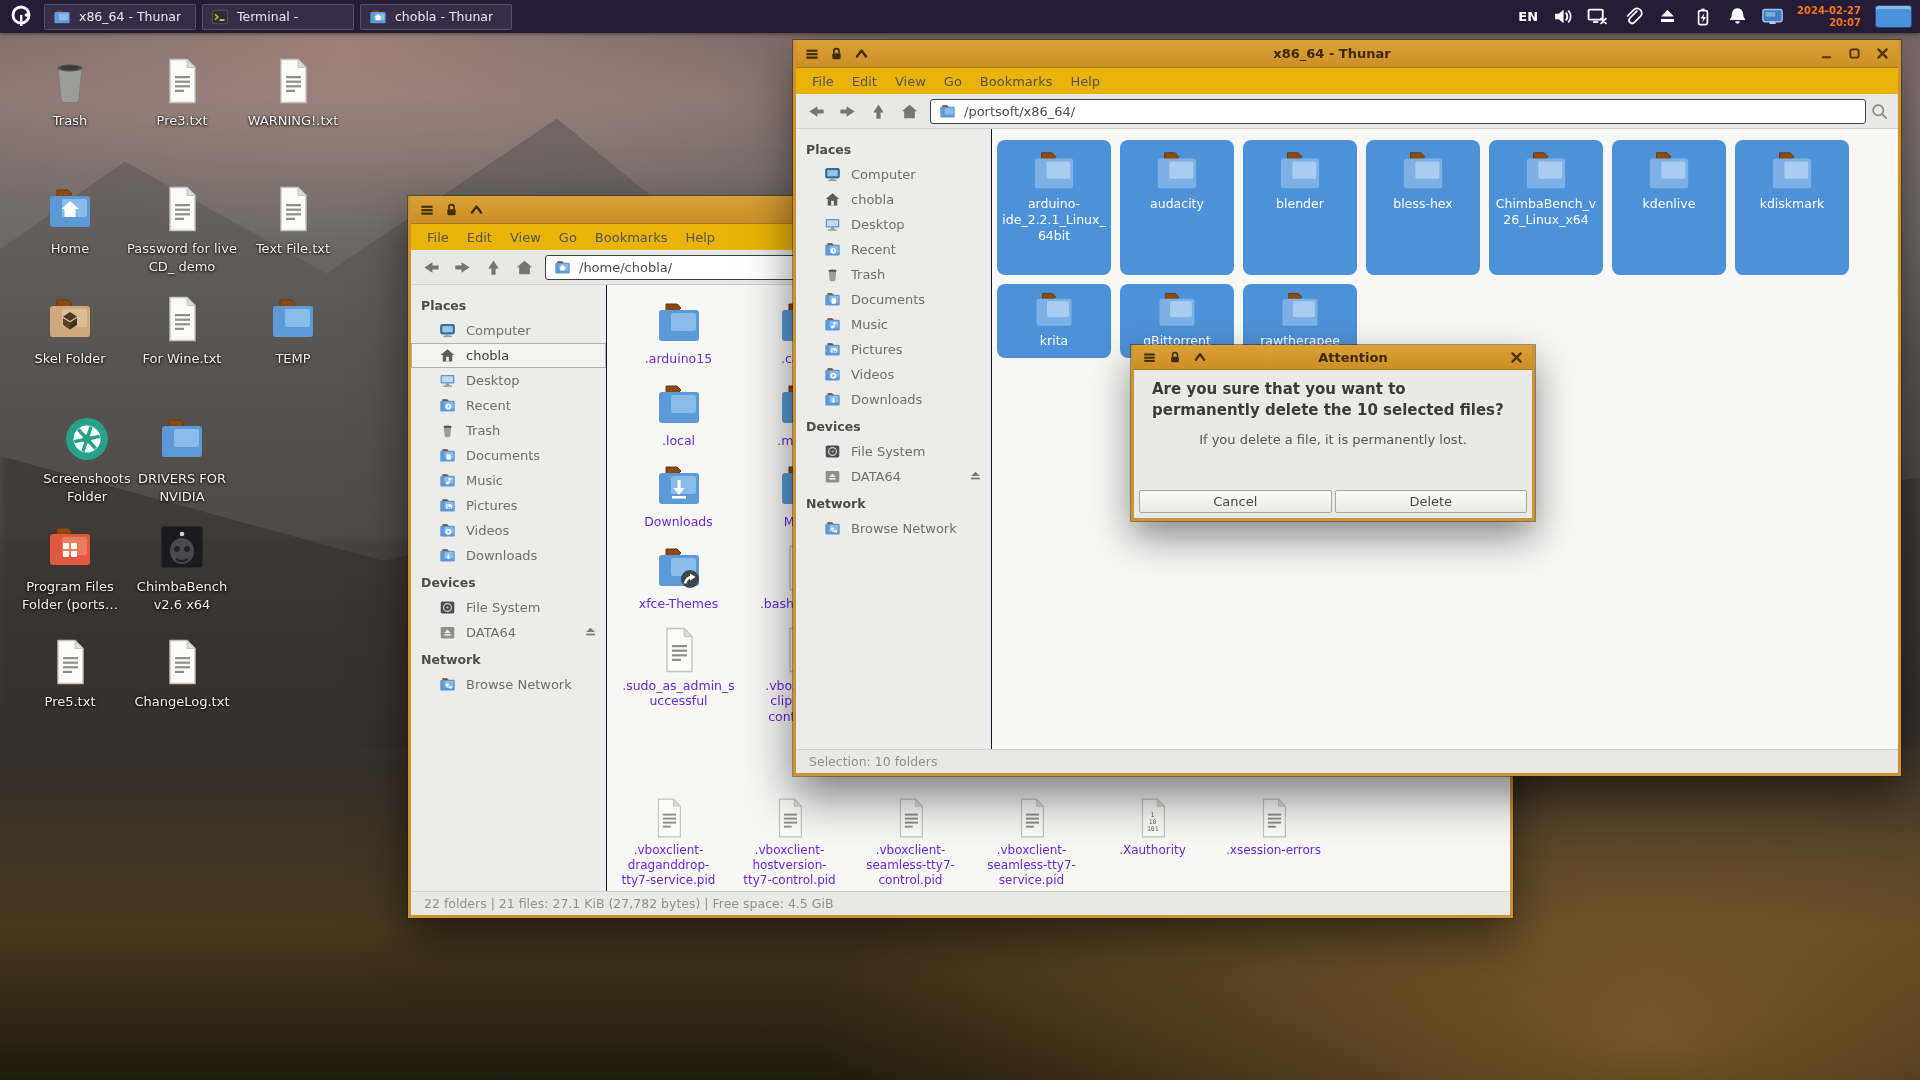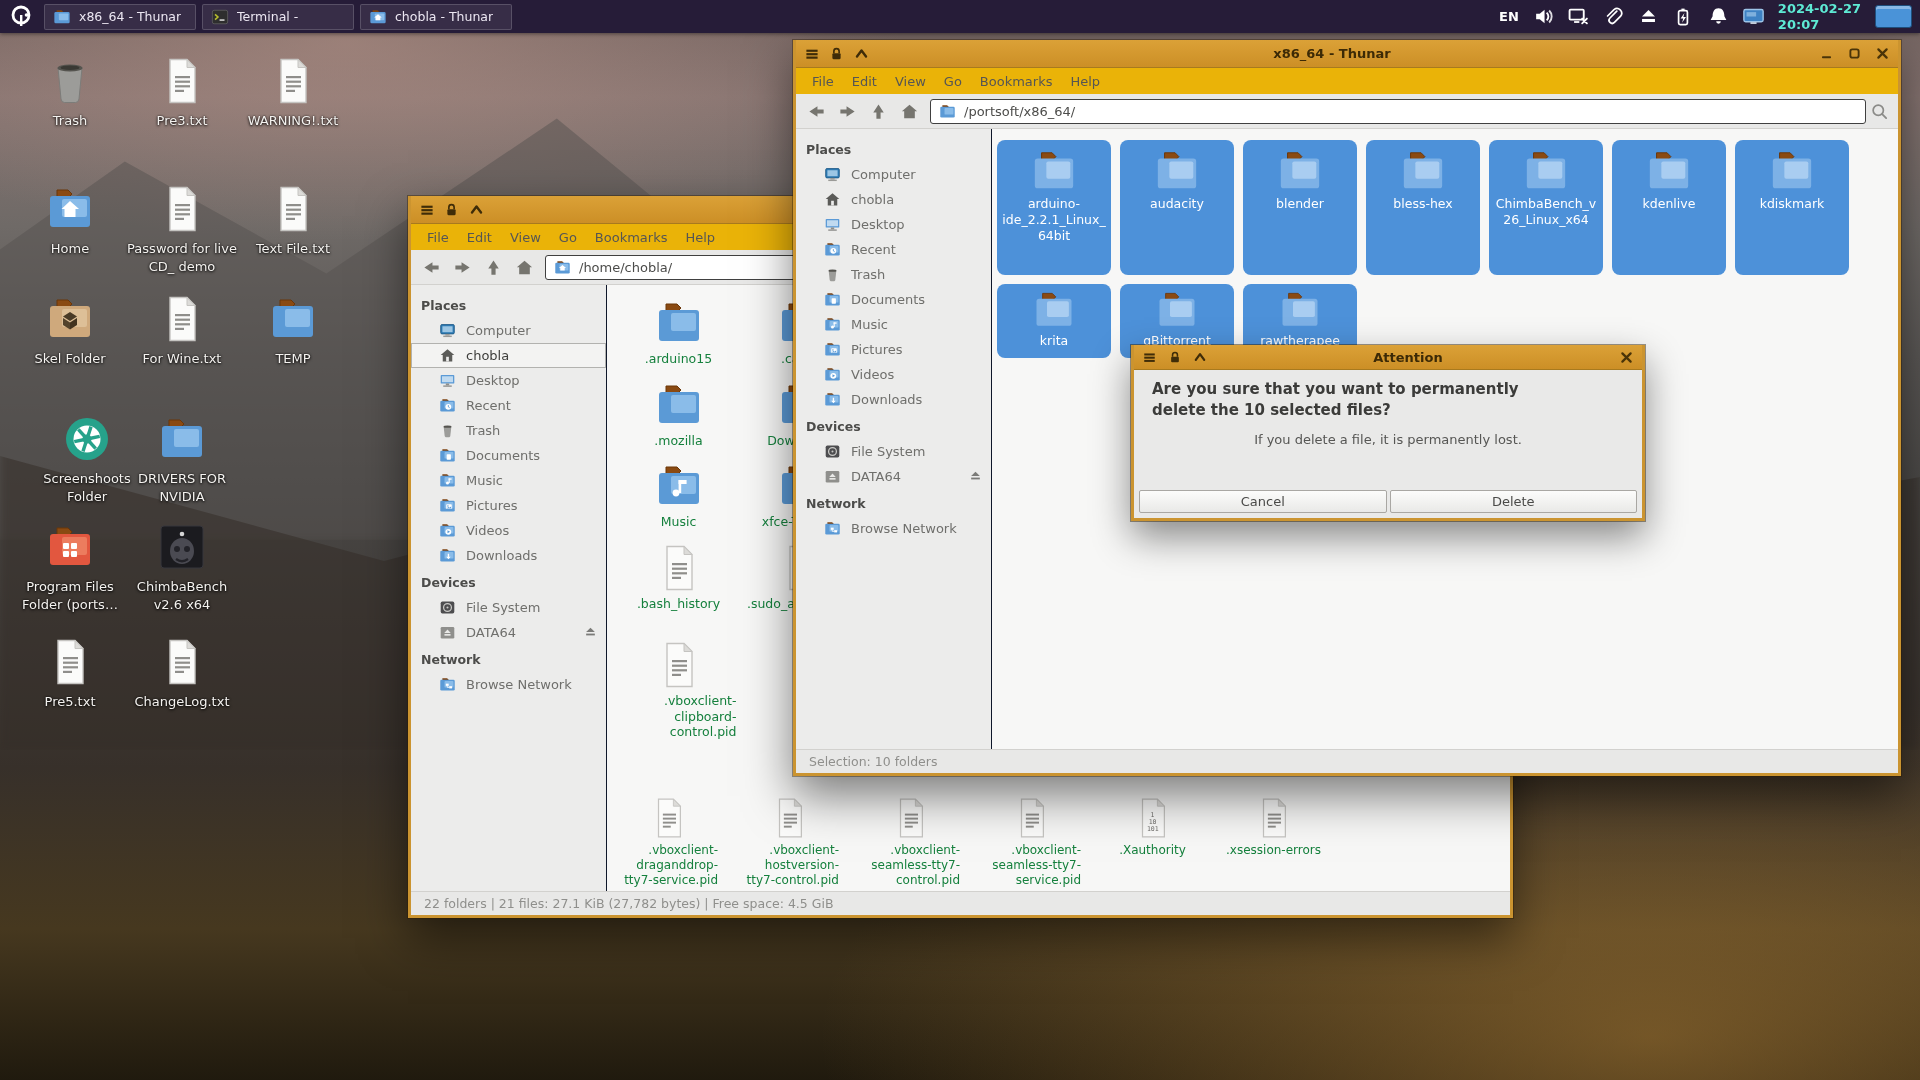--- a/index.html
+++ b/index.html
@@ -49,34 +49,34 @@
   .side-item .s-lbl{flex:1;white-space:nowrap;overflow:hidden;}
   .side-item.sel{color:#3e3e3c;background:#f3f3f2;box-shadow:inset 0 0 0 1px #b2b2af;}
   .side-icn{width:19px;height:19px;flex:none;display:flex;align-items:center;justify-content:center;}
   .content{flex:1;background:#f7f7f6;position:relative;overflow:hidden;min-width:0;}
   .statusbar{height:24px;flex:none;background:#e8e8e7;border-top:1px solid #d2d1ce;
     display:flex;align-items:center;padding-left:13px;font-size:12.5px;color:#8f8f8c;}
 
   
   .file-grid{position:absolute;left:10px;top:14px;display:grid;grid-template-columns:repeat(2,123px);row-gap:14px;}
   .file-cell{display:flex;flex-direction:column;align-items:center;gap:4px;}
-  .file-cell .lbl{font-size:12.5px;color:#15803d;text-align:right;line-height:1.25;max-width:116px;overflow-wrap:anywhere;}
+  .file-cell .lbl{font-size:12.5px;color:#6d28d9;text-align:center;line-height:1.25;max-width:116px;overflow-wrap:anywhere;}
   .bottom-row{position:absolute;left:12px;bottom:3px;display:flex;gap:22px;align-items:flex-start;}
   .bottom-row .file-cell{width:99px;}
   .bottom-row .lbl{font-size:12px;max-width:99px;}
 
   
   .tile-grid{position:absolute;left:5px;top:11px;display:grid;grid-template-columns:repeat(7,114px);gap:9px;grid-auto-rows:min-content;}
   .tile{background:#4d91d9;border-radius:8px;height:135px;display:flex;flex-direction:column;
     align-items:center;padding-top:8px;color:#fff;}
   .tile.short{height:74px;padding-top:5px;}
   .tile .lbl{font-size:12.5px;line-height:1.28;text-align:center;max-width:106px;overflow-wrap:anywhere;margin-top:2px;}
 
   
-  #dialog{position:absolute;left:1131px;top:345px;width:514px;height:176px;z-index:20;
+  #dialog{position:absolute;left:1131px;top:345px;width:404px;height:176px;z-index:20;
     border:3px solid #cb9430;border-top:none;background:#e9e9e8;display:flex;flex-direction:column;
     box-shadow:0 0 0 1px rgba(45,28,0,.45),0 16px 36px rgba(0,0,0,.45);}
   #dialog .titlebar{height:25px;}
   #dialog .tb-title{left:80px;right:40px;}
   .dlg-body{flex:1;padding:9px 18px 0;}
   .dlg-heading{font-weight:bold;font-size:15px;color:#3b3b39;line-height:1.42;max-width:402px;}
   .dlg-sub{font-size:13px;color:#565654;text-align:center;margin-top:10px;}
   .dlg-buttons{display:flex;gap:3px;padding:16px 5px 5px;}
   .dlg-btn{flex:1;height:23px;background:linear-gradient(#fcfcfb,#e9e9e7);border:1px solid #a9a7a3;
     border-radius:2px;font-size:13px;color:#4a4a48;display:flex;align-items:center;justify-content:center;}
@@ -85,21 +85,21 @@
   #panel{position:absolute;top:0;left:0;right:0;height:33px;background:#261c38;z-index:50;
     display:flex;align-items:center;padding:0 8px;box-shadow:0 1px 4px rgba(0,0,0,.45);}
   #logo{width:27px;height:27px;margin-right:9px;display:flex;align-items:center;justify-content:center;}
   #tasklist{display:flex;gap:6px;}
   .task-btn{width:152px;height:26px;display:flex;align-items:center;gap:8px;padding:0 8px;
     background:rgba(255,255,255,.08);border:1px solid rgba(255,255,255,.17);border-radius:2px;}
   .task-lbl{font-size:12.5px;color:#ece7f2;white-space:nowrap;overflow:hidden;text-overflow:ellipsis;}
   #tray{margin-left:auto;display:flex;align-items:center;gap:14px;}
   .tray-icn{width:21px;height:21px;display:flex;align-items:center;justify-content:center;}
   #kb-layout{color:#fff;font-weight:bold;font-size:13px;}
-  #clock{text-align:left;color:#5eead4;font-weight:bold;font-size:13px;line-height:1.2;}
+  #clock{text-align:right;color:#f97316;font-weight:bold;font-size:10px;line-height:1.2;}
   #pager{width:37px;height:23px;background:#4a93d8;border:1px solid #1e4f7d;border-radius:3px;
     box-shadow:inset 0 3px 0 rgba(255,255,255,.35);}
 </style>
 </head>
 <body>
 
 <div id="screen">
   <div id="wallpaper">
     <div class="ridge" id="ridge1"></div>
     <div class="ridge" id="ridge2"></div>
@@ -537,20 +537,28 @@
                 </svg></span>
               <span class="lbl">.arduino15</span>
             </div>
             <div class="file-cell">
               <span style="width: 48px; height: 48px;"><svg width="48" height="48" viewBox="0 0 48 44">
                   <path d="M11 3 h11 l4 4 -4 4 H11 z" fill="#8a4a12" stroke="#6b3608" stroke-width="1"></path>
                   <rect x="4" y="9" width="40" height="31" rx="3" fill="#5b9ad6"></rect>
                   <rect x="16" y="12" width="25" height="18" rx="2" fill="#8abce9"></rect>
                 </svg></span>
               <span class="lbl">.cache</span>
+            </div>
+            <div class="file-cell">
+              <span style="width: 48px; height: 48px;"><svg width="48" height="48" viewBox="0 0 48 44">
+                  <path d="M11 3 h11 l4 4 -4 4 H11 z" fill="#8a4a12" stroke="#6b3608" stroke-width="1"></path>
+                  <rect x="4" y="9" width="40" height="31" rx="3" fill="#5b9ad6"></rect>
+                  <rect x="16" y="12" width="25" height="18" rx="2" fill="#8abce9"></rect>
+                </svg></span>
+              <span class="lbl">.local</span>
             </div>
             <div class="file-cell">
               <span style="width: 48px; height: 48px;"><svg width="48" height="48" viewBox="0 0 48 44">
                   <path d="M11 3 h11 l4 4 -4 4 H11 z" fill="#8a4a12" stroke="#6b3608" stroke-width="1"></path>
                   <rect x="4" y="9" width="40" height="31" rx="3" fill="#5b9ad6"></rect>
                   <rect x="16" y="12" width="25" height="18" rx="2" fill="#8abce9"></rect>
                 </svg></span>
               <span class="lbl">.mozilla</span>
             </div>
             <div class="file-cell">

